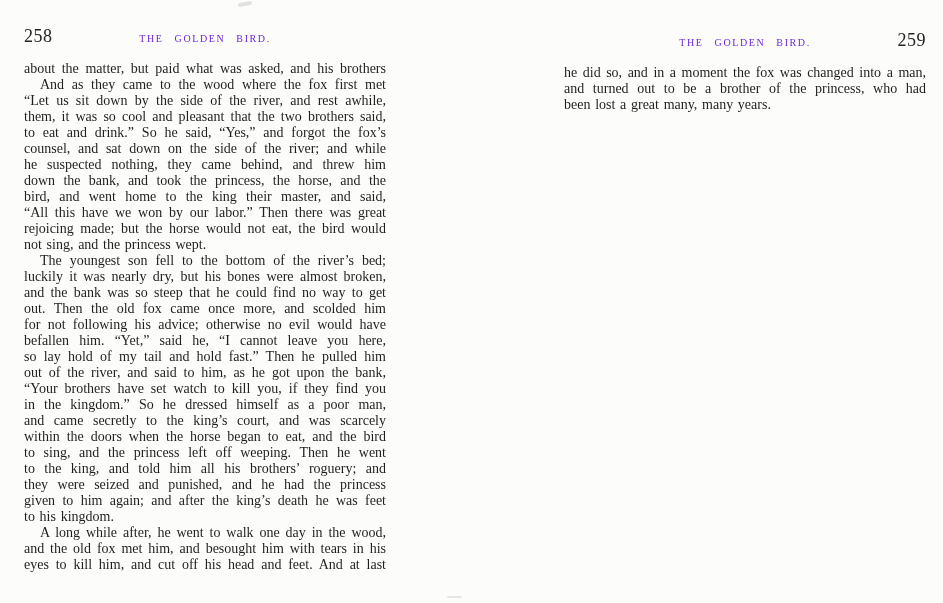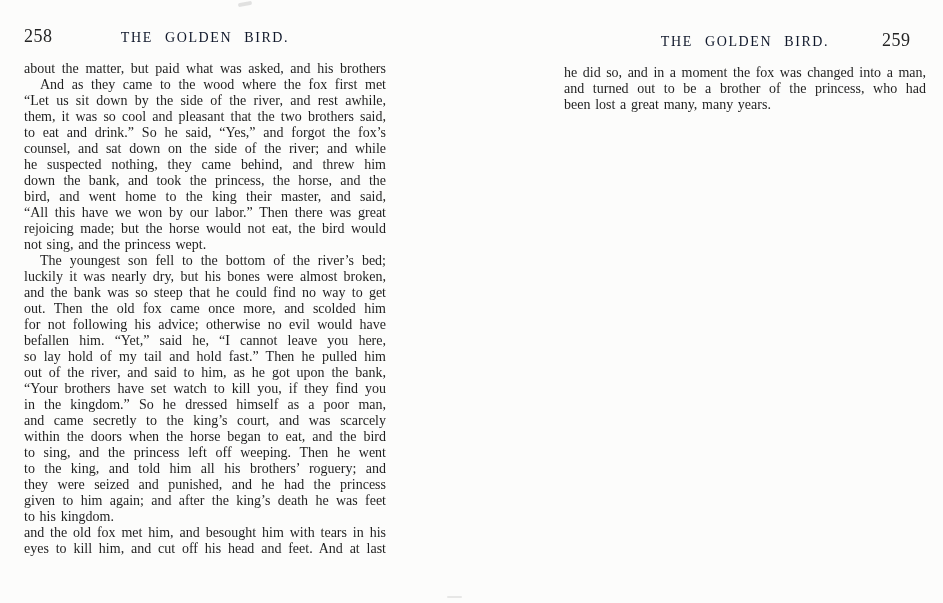--- a/index.html
+++ b/index.html
@@ -28,32 +28,32 @@
 
   .page-header {
     display: grid;
     grid-template-columns: 44px 1fr 44px;
     align-items: baseline;
     height: 16px;
   }
   .running-title {
     grid-column: 2;
     text-align: center;
-    font-size: 14px;
+    font-size: 10px;
     letter-spacing: 1.6px;
     word-spacing: 7px;
-    color: #0f172a;
+    color: #6d28d9;
   }
   .page-number {
     font-size: 18px;
     letter-spacing: 0.5px;
     color: #242424;
   }
   .page-number.num-left  { grid-column: 1; text-align: left; }
-  .page-number.num-right { grid-column: 3; }
+  .page-number.num-right { grid-column: 3; text-align: right; }
 
   .page-body {
     margin-top: 19px;
     font-size: 14px;
     line-height: 16px;
     word-spacing: 1.2px;
   }
 
   .line {
     text-align: justify;
@@ -121,20 +121,21 @@
         <div class="line">out of the river, and said to him, as he got upon the bank,</div>
         <div class="line">“Your brothers have set watch to kill you, if they find you</div>
         <div class="line">in the kingdom.”  So he dressed himself as a poor man,</div>
         <div class="line">and came secretly to the king’s court, and was scarcely</div>
         <div class="line">within the doors when the horse began to eat, and the bird</div>
         <div class="line">to sing, and the princess left off weeping.  Then he went</div>
         <div class="line">to the king, and told him all his brothers’ roguery; and</div>
         <div class="line">they were seized and punished, and he had the princess</div>
         <div class="line">given to him again; and after the king’s death he was feet</div>
         <div class="line end">to his kingdom.</div>
+        <div class="line indent">A long while after, he went to walk one day in the wood,</div>
         <div class="line">and the old fox met him, and besought him with tears in his</div>
         <div class="line">eyes to kill him, and cut off his head and feet.  And at last</div>
       </div>
   </section>
 
   <section class="page page-right">
     <header class="page-header">
       <span class="running-title">THE GOLDEN BIRD.</span>
       <span class="page-number num-right">259</span>
     </header>

